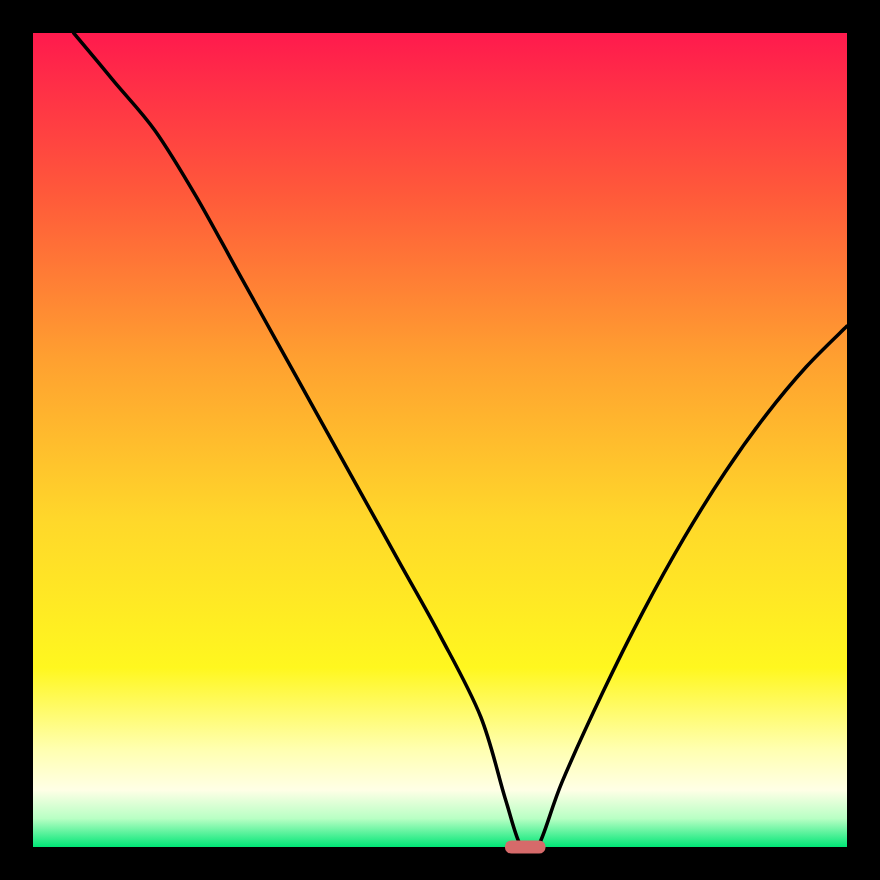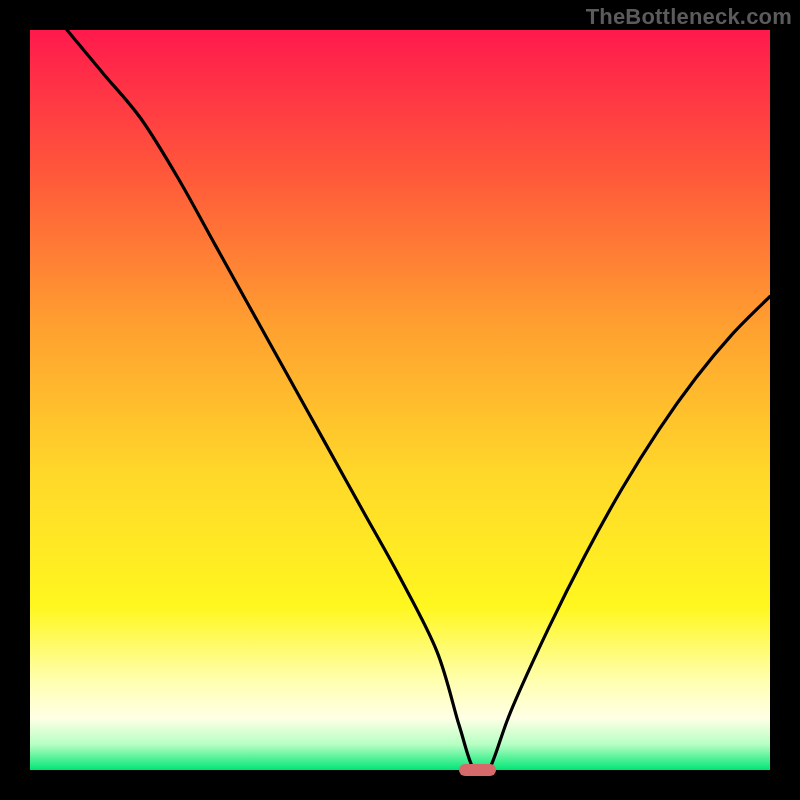--- a/index.html
+++ b/index.html
@@ -81,15 +81,14 @@
     </svg>
 
     <svg class="curve" viewBox="0 0 740 740" preserveAspectRatio="none">
       <path id="curvePath" d="M 37.00 0.00 C 43.17 7.40, 61.67 29.60, 74.00 44.40 C 86.33 59.20, 98.67 71.53, 111.00 88.80 C 123.33 106.07, 135.67 127.03, 148.00 148.00 C 160.33 168.97, 172.67 192.40, 185.00 214.60 C 197.33 236.80, 209.67 259.00, 222.00 281.20 C 234.33 303.40, 246.67 325.60, 259.00 347.80 C 271.33 370.00, 283.67 392.20, 296.00 414.40 C 308.33 436.60, 320.67 458.80, 333.00 481.00 C 345.33 503.20, 357.67 524.17, 370.00 547.60 C 382.33 571.03, 397.13 596.93, 407.00 621.60 C 416.87 646.27, 423.03 675.87, 429.20 695.60 C 435.37 715.33, 439.07 732.60, 444.00 740.00 C 448.93 747.40, 452.63 749.87, 458.80 740.00 C 464.97 730.13, 471.13 704.23, 481.00 680.80 C 490.87 657.37, 505.67 625.30, 518.00 599.40 C 530.33 573.50, 542.67 548.83, 555.00 525.40 C 567.33 501.97, 579.67 479.77, 592.00 458.80 C 604.33 437.83, 616.67 418.10, 629.00 399.60 C 641.33 381.10, 653.67 363.83, 666.00 347.80 C 678.33 331.77, 690.67 316.97, 703.00 303.40 C 715.33 289.83, 733.83 272.57, 740.00 266.40" fill="none" stroke-width="3.2" stroke-linecap="round" stroke-linejoin="round" stroke="#000000"></path>
     </svg>
 
     <div class="marker" id="minMarker" style="left: 429.2px; width: 37px; top: 734px; height: 12px; background: rgb(214, 106, 106);"></div>
 
   </div>
 
-  <div class="attribution">TheBottleneck.com</div>
 
 </div>
 
 </body></html>

